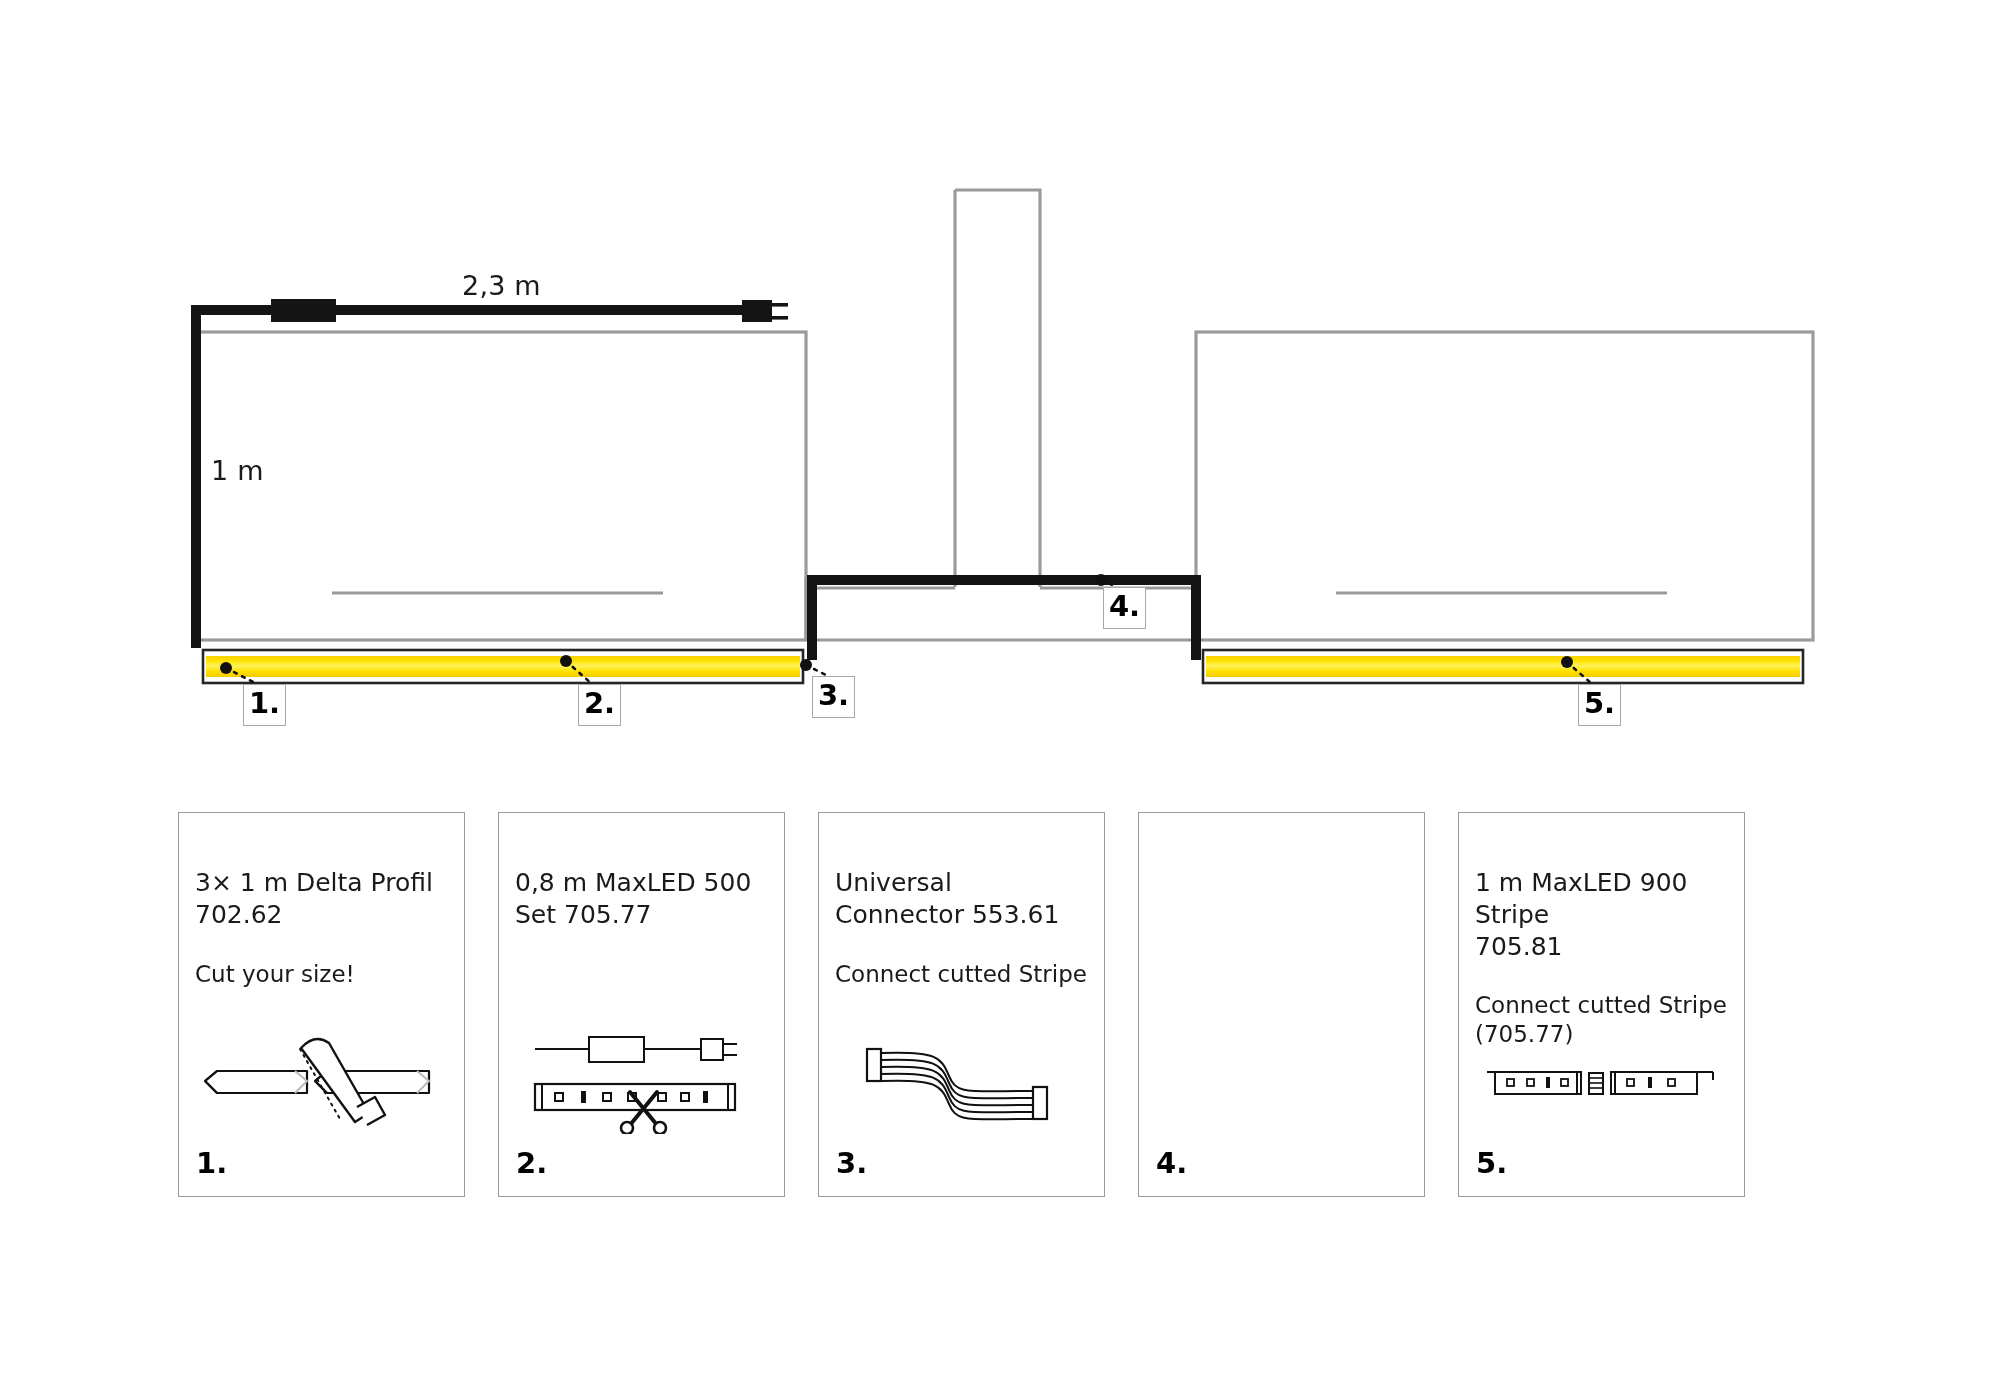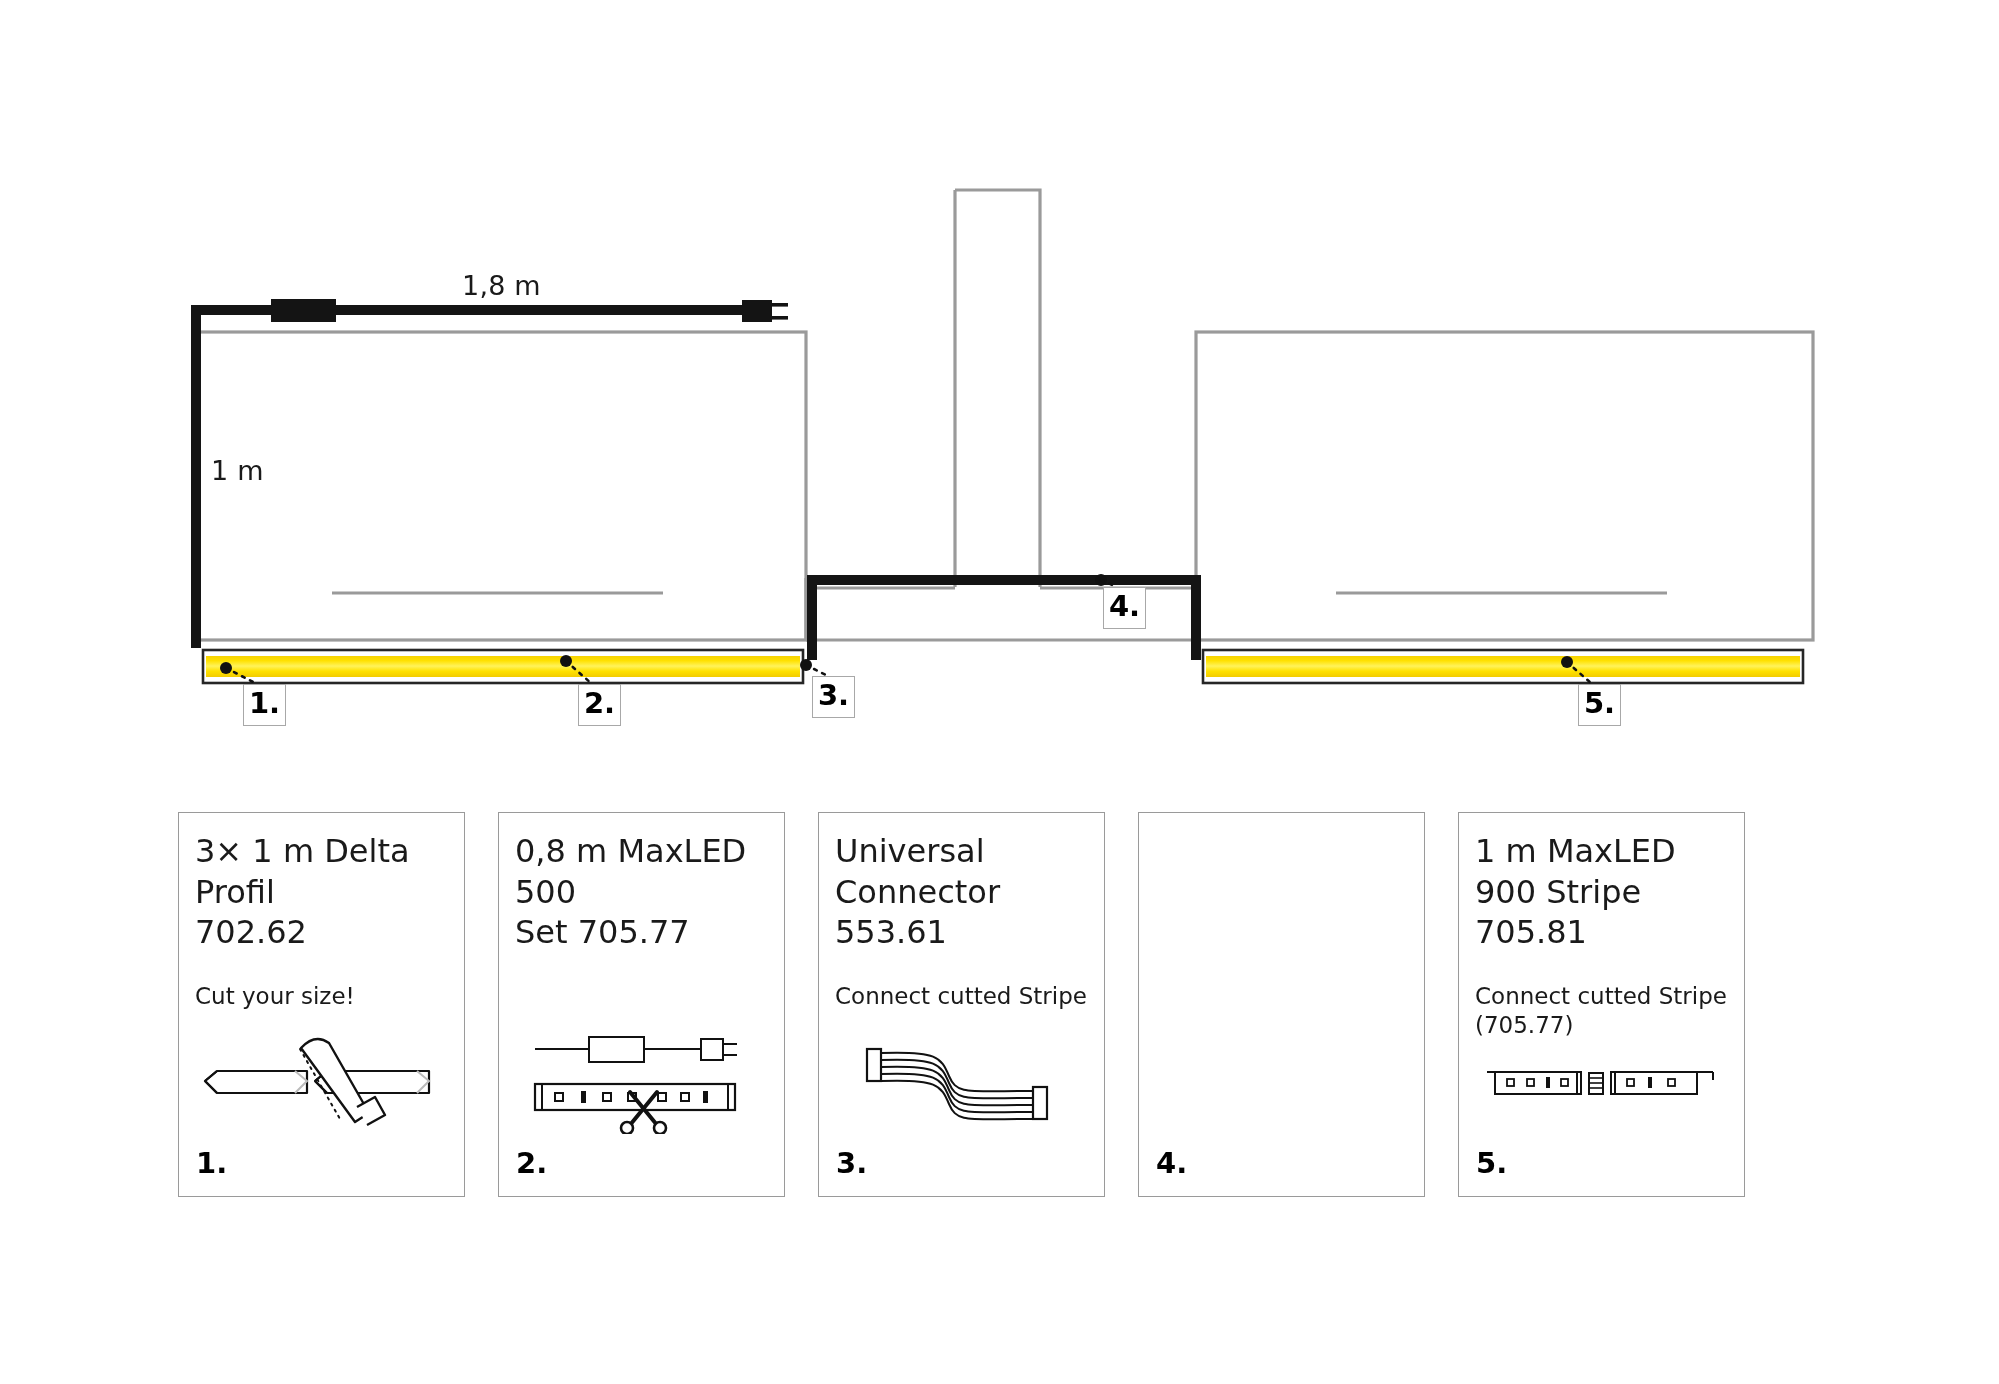--- a/index.html
+++ b/index.html
@@ -72,24 +72,25 @@
     position: relative;
     background: #ffffff;
   }
   .card-text {
     position: absolute;
     left: 16px;
     top: 18px;
     right: 10px;
   }
   .card-title {
-    font-size: 32px;
+    font-size: 25px;
     line-height: 1.27;
     color: #1a1a1a;
     white-space: pre-line;
+    margin-top: 36px;
   }
   .card-body {
     font-size: 23px;
     line-height: 1.27;
     color: #1a1a1a;
     margin-top: 29px;
     white-space: pre-line;
   }
   .card-num {
     position: absolute;
@@ -172,21 +173,21 @@
     <line x1="806" y1="665" x2="828" y2="676" stroke="#111" stroke-width="2.6" stroke-dasharray="3 6" stroke-linecap="round"></line>
 
     <circle cx="1101" cy="580" r="6" fill="#111"></circle>
     <line x1="1101" y1="580" x2="1117" y2="587" stroke="#111" stroke-width="2.6" stroke-dasharray="3 6" stroke-linecap="round"></line>
 
     <circle cx="1567" cy="662" r="6" fill="#111"></circle>
     <line x1="1567" y1="662" x2="1592" y2="684" stroke="#111" stroke-width="2.6" stroke-dasharray="3 6" stroke-linecap="round"></line>
   </svg>
 
   
-  <div class="dim-label" id="dim-length">1,8 m</div>
+  <div class="dim-label" id="dim-length">2,3 m</div>
   <div class="dim-label" id="dim-height">1 m</div>
 
   
   <div class="callout" id="callout-1">1.</div>
   <div class="callout" id="callout-2">2.</div>
   <div class="callout" id="callout-3">3.</div>
   <div class="callout" id="callout-4">4.</div>
   <div class="callout" id="callout-5">5.</div>
 </div>
 

